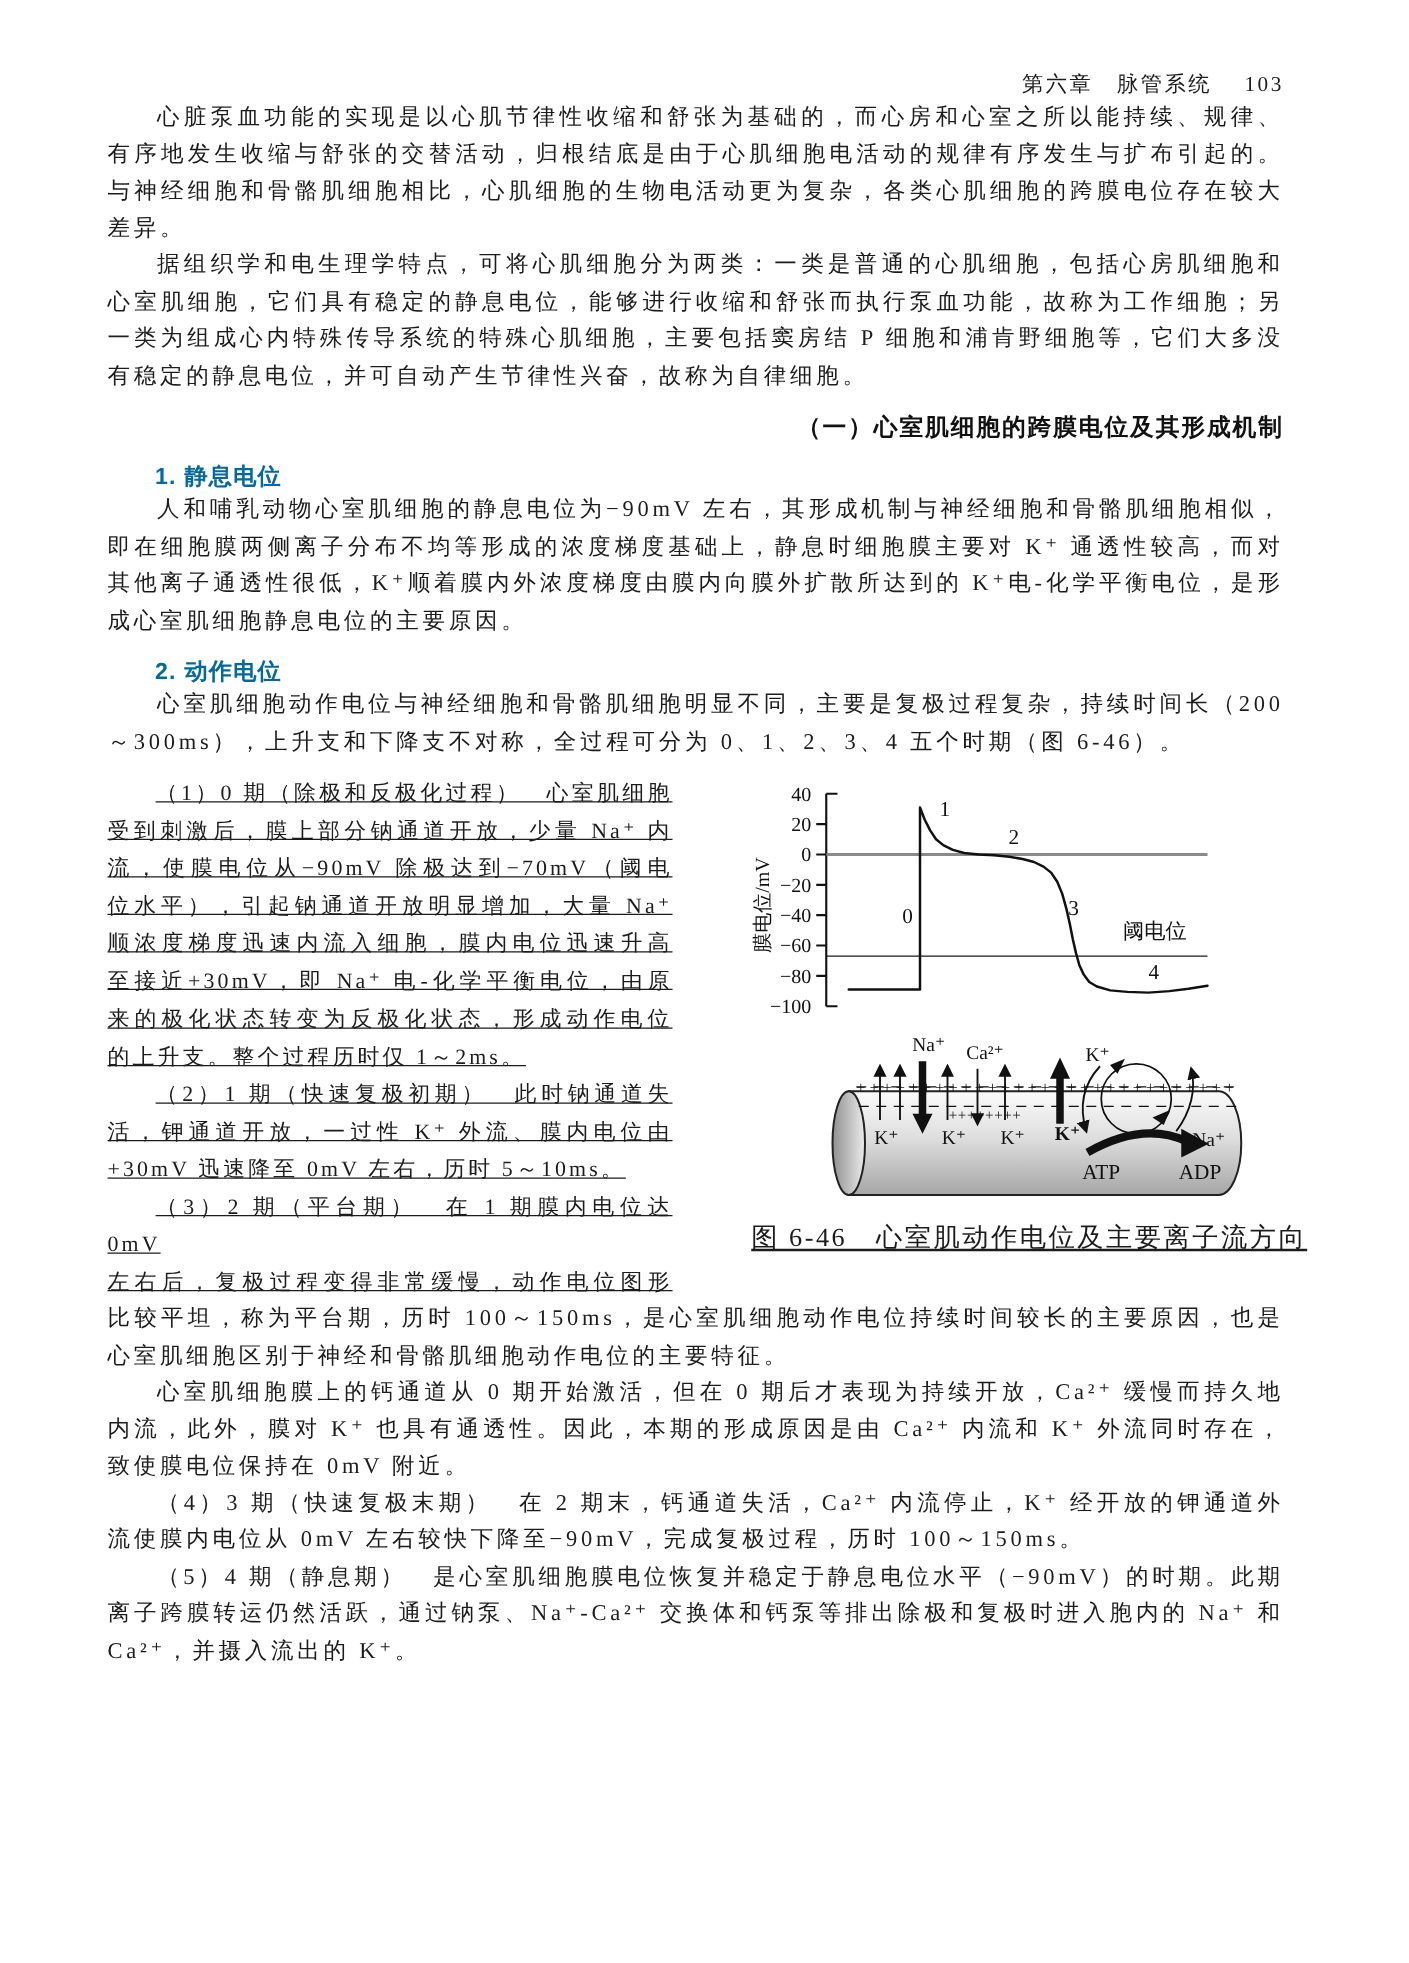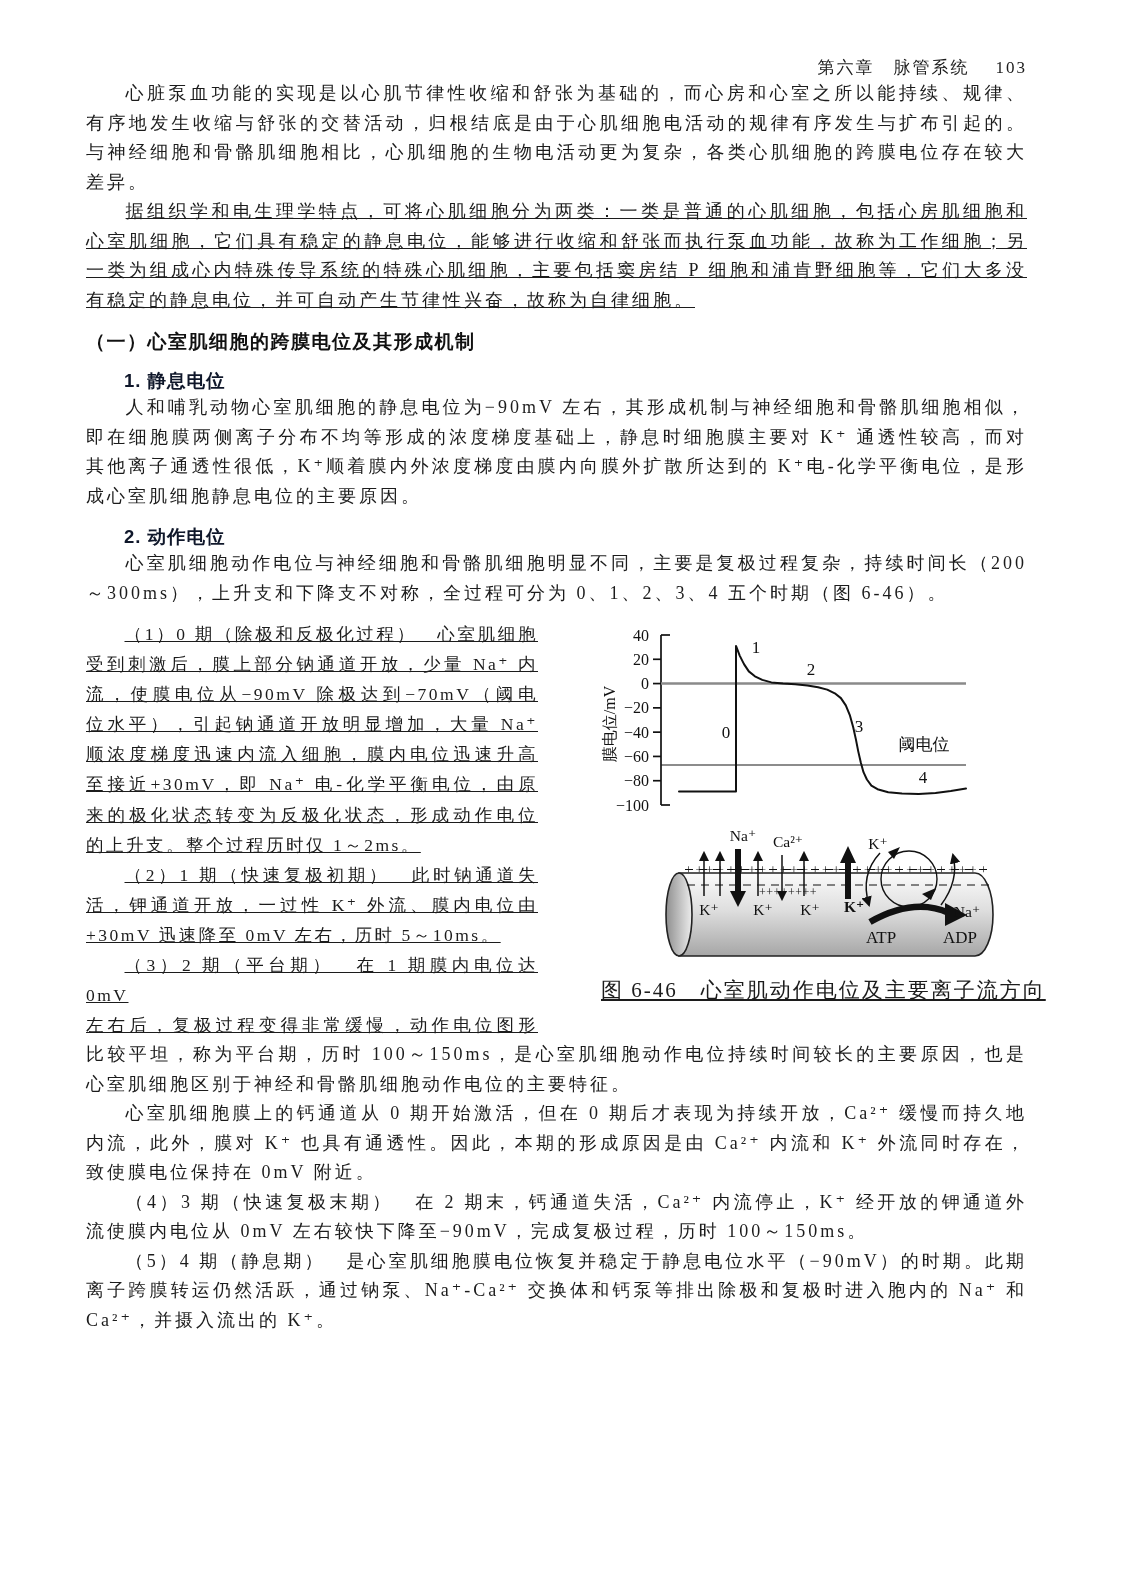--- a/index.html
+++ b/index.html
@@ -9,25 +9,25 @@
     font-family:"Liberation Serif","DejaVu Serif",serif; color:#1c1c1c;
     overflow:hidden;
   }
   .header { display:flex; justify-content:flex-end; align-items:baseline; gap:26px;
     font-size:17px; letter-spacing:2px; }
   .sec-title { font-family:"Liberation Sans","DejaVu Sans",sans-serif; font-weight:bold;
     font-size:21.5px; letter-spacing:2.5px; margin:62px 0 0 0; color:#111; }
   p.body { font-size:18px; line-height:29.5px; letter-spacing:3px;
     text-align:justify; margin:0; }
   .ind { text-indent:2.2em; }
-  .mt14 { margin-top:14px; } .mt4 { margin-top:4px;text-decoration:underline; } .mt2 { margin-top:2px; }
+  .mt14 { margin-top:14px; } .mt4 { margin-top:4px; } .mt2 { margin-top:2px; }
   .sub-title { font-family:"Liberation Sans","DejaVu Sans",sans-serif; font-weight:bold;
-    font-size:19px; letter-spacing:1.5px; margin:14px 0 0 0; color:#111; }
+    font-size:19px; letter-spacing:1.5px; margin:14px 0 0 0; color:#111;text-align:right; }
   .num-title { font-family:"Liberation Sans","DejaVu Sans",sans-serif; font-weight:bold;
-    font-size:18.5px; letter-spacing:1px; margin:13px 0 0 38px; color:#0f172a; }
+    font-size:18.5px; letter-spacing:1px; margin:13px 0 0 38px; color:#0369a1; }
   .figwrap { display:flex; margin-top:11px;text-decoration:underline; }
   .fig-left { width:452px; flex:none; font-size:17.5px; line-height:30.1px; letter-spacing:2.5px; }
   .fig-left .ln { text-align:justify; text-align-last:justify; }
   .fig-left .ln.short { text-align-last:left; }
   .fig-col { width:400px; flex:none; margin-left:auto; margin-right:26px; }
   .fig-svg { display:block; width:400px; }
   .caption { font-size:21px; letter-spacing:2px; text-align:left; margin-top:2px; white-space:nowrap; }
   
   svg text { font-family:"Liberation Serif","DejaVu Serif",serif; fill:#111; }
   .tick  { font-size:16px; text-anchor:end; }

